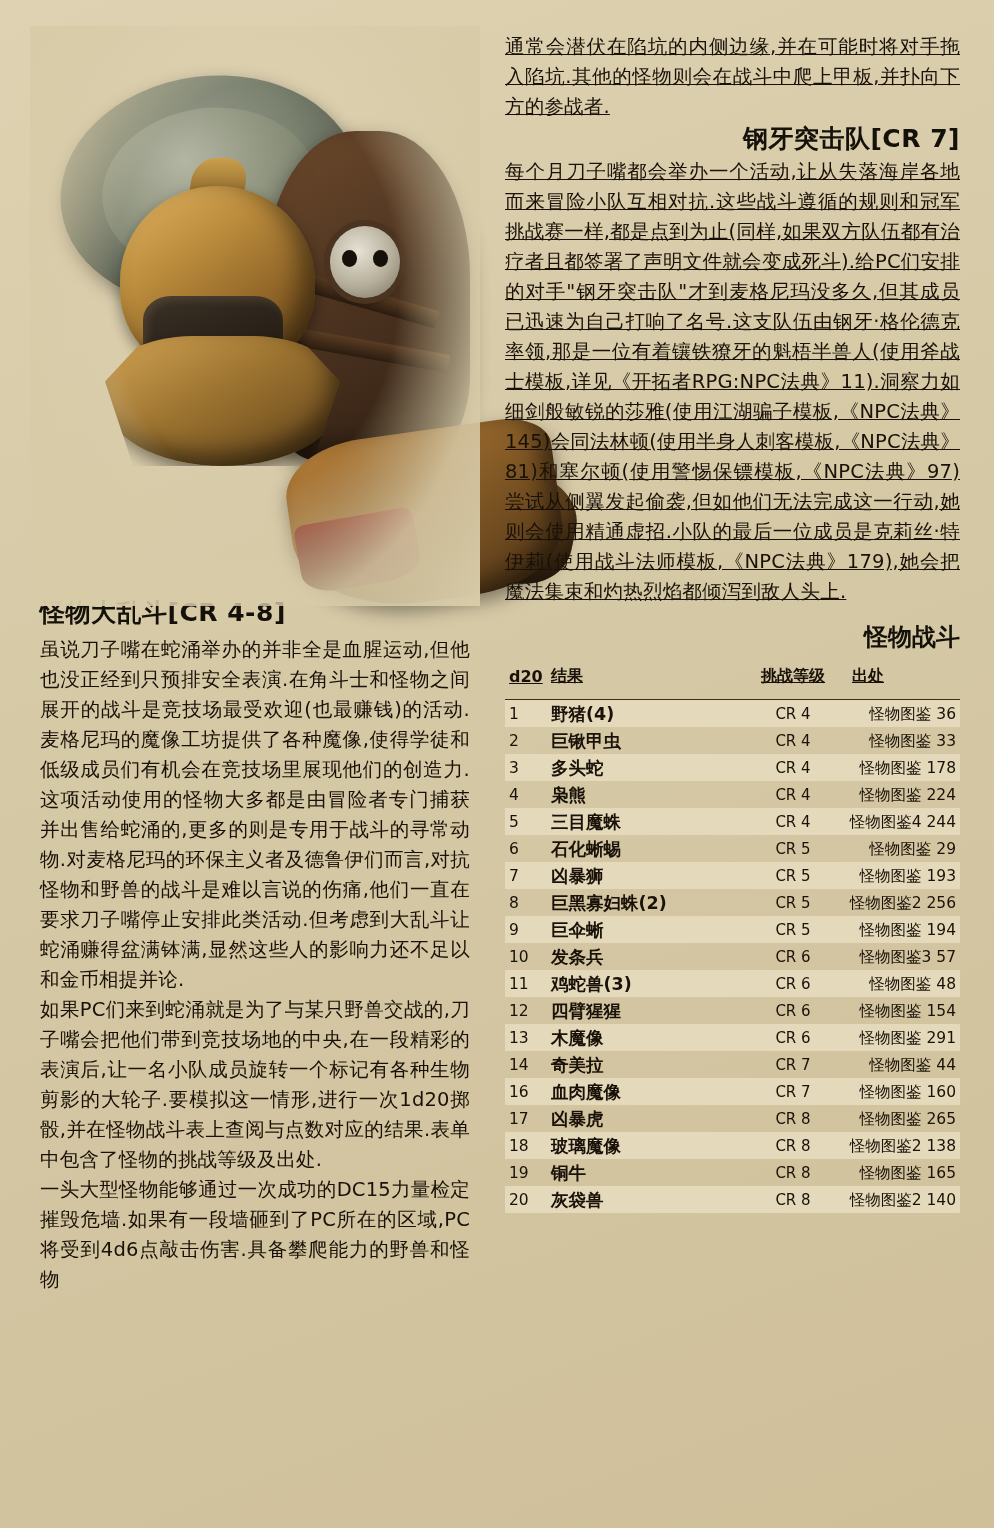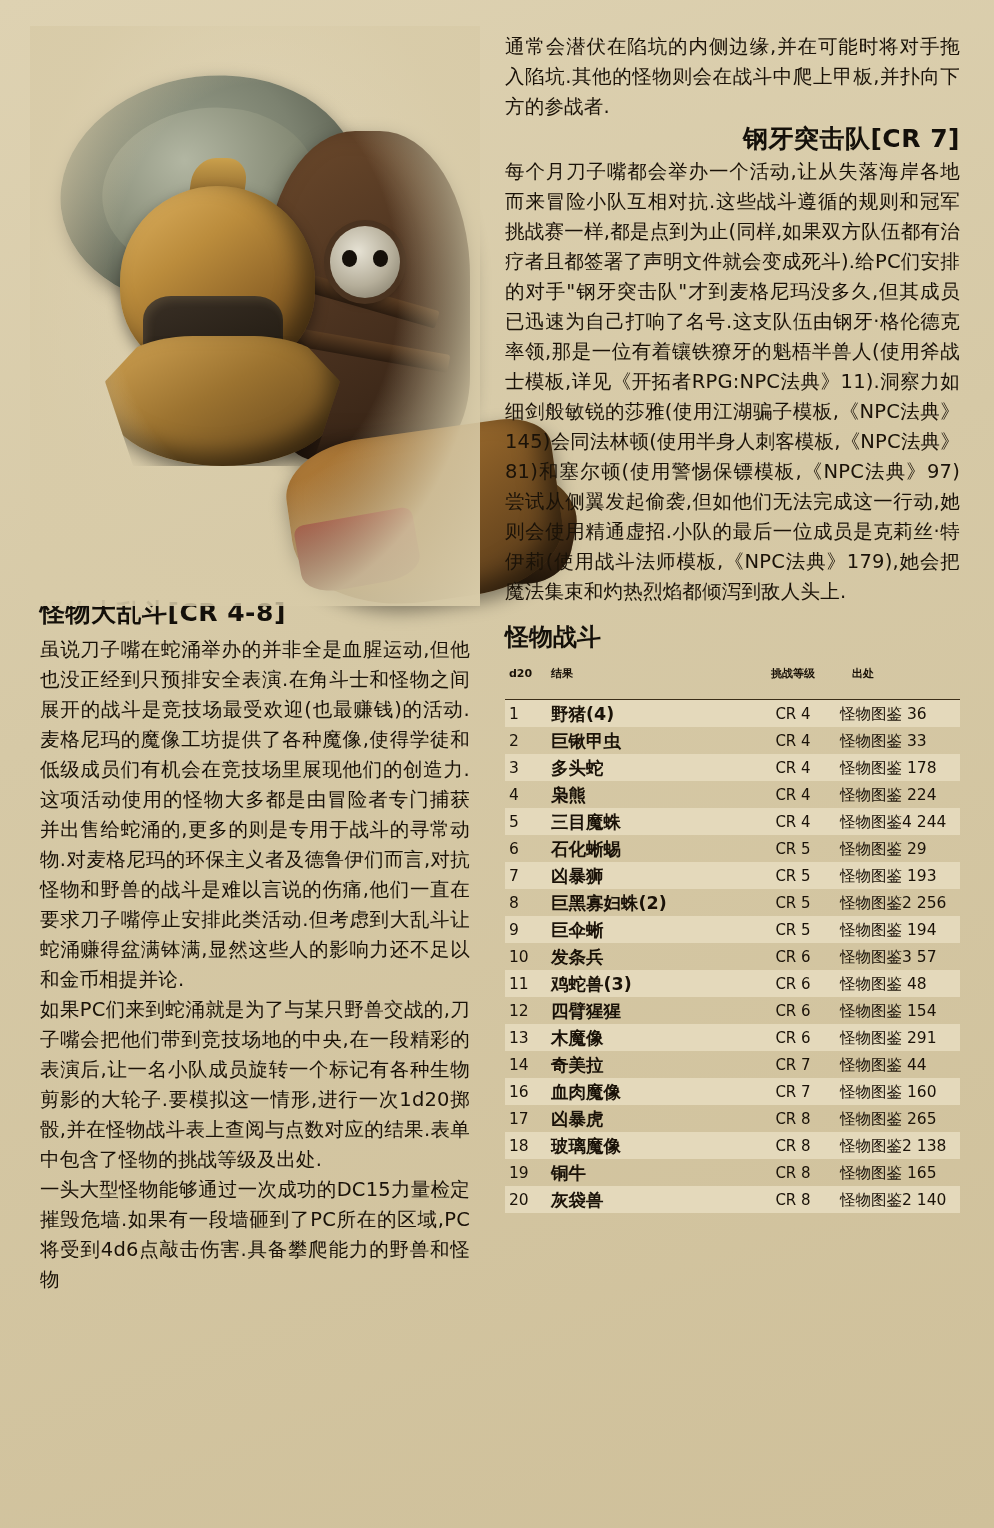--- a/index.html
+++ b/index.html
@@ -206,60 +206,63 @@
   p.body {
     margin: 0;
     font-size: 19.5px;
     line-height: 30px;
     text-align: justify;
     color: #1a1208;
     letter-spacing: .2px;
   }
   .col-right p.body {
     text-align: justify;
+    text-decoration: underline;
   }
   
   .flow-top { margin-bottom: 2px; }
 
   
   h3.subhead {
     font-size: 24px;
     font-weight: bold;
     margin: 14px 0 10px 0;
     color: #14100a;
+    text-align: right;
   }
   table.monster {
     width: 100%;
     border-collapse: collapse;
     font-size: 16.5px;
   }
   table.monster thead th {
-    font-size: 11px;
+    font-size: 16px;
     font-weight: bold;
     text-align: left;
-    padding: 3px 4px 18px 4px;
+    padding: 3px 4px 12px 4px;
     border-bottom: 1.5px solid #3a2d18;
     white-space: nowrap;
+    text-decoration: underline;
   }
   table.monster thead th.c-cr { text-align: center; }
   table.monster thead th.c-src { text-align: left; padding-left: 16px; }
   table.monster tbody td {
     padding: 2.5px 4px;
     line-height: 22px;
   }
   table.monster tbody tr:nth-child(odd) {
     background: #e4d9bb;
   }
   table.monster tbody tr:nth-child(even) {
     background: transparent;
   }
   td.c-d20 { width: 34px; font-size: 15.5px; }
   td.c-res { width: 195px; font-size: 17.5px; font-weight: bold; }
   td.c-cr  { width: 78px; text-align: center; font-size: 15px; white-space: nowrap;}
-  td.c-src { padding-right: 10px; font-size: 15.5px; white-space: nowrap;}
+  td.c-src { text-align: right; padding-right: 10px; font-size: 15.5px; white-space: nowrap;}
 </style>
 </head>
 <body>
 
 <div class="page">
 
   <div class="col-left">
 
     <div class="art">
       <div class="disc"></div>

